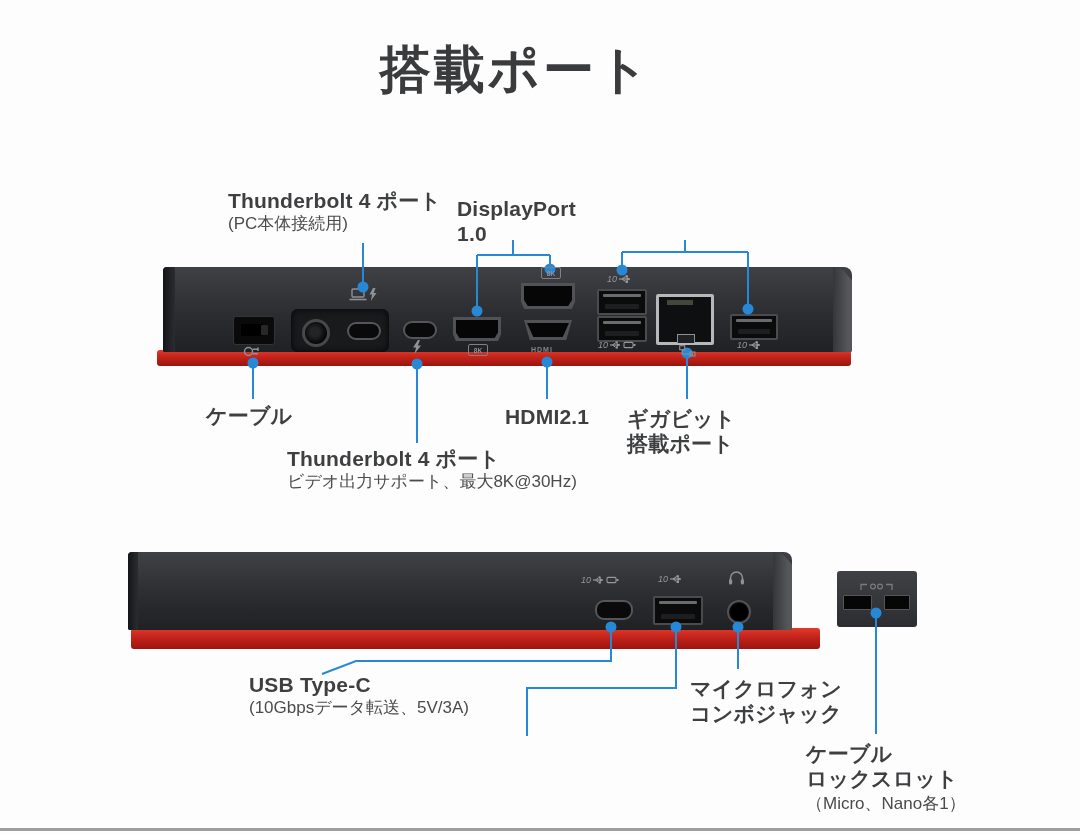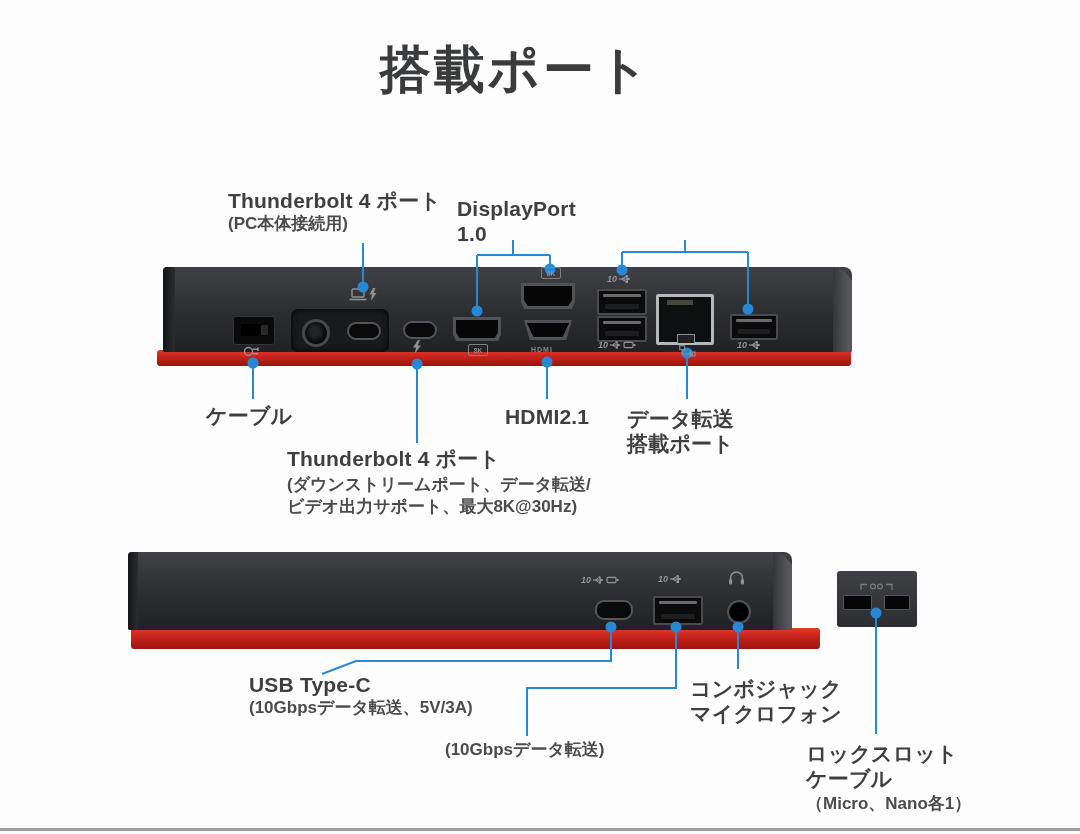--- a/index.html
+++ b/index.html
@@ -2,21 +2,21 @@
 <html><head>
 <meta charset="utf-8">
 <style>
   html,body{margin:0;padding:0;background:#ffffff;}
   .page{position:relative;width:1080px;height:834px;background:#fdfdfd;overflow:hidden;
         font-family:"Liberation Sans","DejaVu Sans",sans-serif;}
   .abs{position:absolute;}
   
   .title{margin:0;font-weight:800;font-size:51px;letter-spacing:3px;color:#3a3b3d;text-align:center;}
   .lbl-main{font-weight:700;font-size:21px;line-height:25px;color:#3e3f41;letter-spacing:.2px;white-space:nowrap;}
-  .lbl-sub{font-weight:700;font-size:17px;line-height:22px;color:#4a4b4d;white-space:nowrap;}
+  .lbl-sub{font-weight:400;font-size:17px;line-height:22px;color:#4a4b4d;white-space:nowrap;}
   
   .callouts{position:absolute;left:0;top:0;pointer-events:none;}
   .callouts polyline,.callouts line{fill:none;stroke:#2789d6;stroke-width:2;}
   .callouts circle{fill:#2789d6;stroke:none;}
   
   .dock-body{position:absolute;background:linear-gradient(180deg,#404146 0%,#2c2d30 55%,#202124 100%);
              border-radius:4px 8px 2px 2px;}
   .cap-left{position:absolute;background:linear-gradient(90deg,#141517,#2b2c2f);border-radius:4px 0 0 2px;}
   .cap-right{position:absolute;background:linear-gradient(90deg,#35363a 0%,#55575b 80%);
              border-radius:0 8px 2px 0;clip-path:polygon(0 0,55% 4%,100% 16%,100% 100%,0 100%);}
@@ -31,21 +31,21 @@
            clip-path:polygon(0 0,100% 0,100% 72%,94% 100%,6% 100%,0 72%);}
   .port-dp-in{position:absolute;left:3px;right:3px;top:3px;bottom:3px;background:#060607;
            clip-path:polygon(0 0,100% 0,100% 70%,92% 100%,8% 100%,0 70%);}
   .port-hdmi{position:absolute;background:#515256;clip-path:polygon(0 0,100% 0,88% 100%,12% 100%);}
   .port-hdmi-in{position:absolute;left:3px;right:3px;top:3px;bottom:3px;background:#060607;
            clip-path:polygon(0 0,100% 0,85% 100%,15% 100%);}
   .badge{position:absolute;border:1px solid #808184;border-radius:2px;color:#8e9093;
          font-size:6.5px;font-weight:700;display:flex;align-items:center;justify-content:center;}
   .marking{position:absolute;color:#85878b;font-size:7px;font-weight:700;letter-spacing:1px;}
   .speed-ico{position:absolute;display:flex;align-items:center;gap:1px;color:#95979a;
-             font-size:9px;font-weight:700;font-style:italic;}
+             font-size:9px;font-weight:400;font-style:italic;}
   .recess{position:absolute;background:#191a1c;border-radius:7px;box-shadow:inset 0 0 6px #000;}
   .dc-in{position:absolute;width:22px;height:22px;border-radius:50%;border:3px solid #47484a;
          background:radial-gradient(circle at 45% 45%,#232426 0 25%,#050506 70%);}
   .pwr-port{position:absolute;background:#0a0a0b;border-radius:3px;border:1px solid #333437;}
   .pwr-slot{position:absolute;left:7px;top:7px;width:22px;height:12px;background:#000;border-radius:1px;}
   .pwr-key{position:absolute;right:6px;top:8px;width:7px;height:10px;background:#27282a;border-radius:1px;}
   .port-eth{position:absolute;background:#0e0f10;border:3px solid #b7b8ba;border-radius:2px;}
   .eth-contacts{position:absolute;left:8px;top:3px;width:26px;height:5px;background:#45463a;}
   .eth-tab{position:absolute;left:50%;bottom:-1px;width:16px;height:8px;margin-left:-8px;background:#202124;border:1px solid #8f9092;border-bottom:none;}
   .port-jack{position:absolute;width:20px;height:20px;border-radius:50%;border:2px solid #515256;
@@ -271,42 +271,40 @@
     <div class="lbl-main">DisplayPort</div>
     <div class="lbl-main">1.0</div>
   </div>
   <div class="abs" style="left:616px;top:191px;">
   </div>
   <div class="abs" style="left:206px;top:403px;">
     <div class="lbl-main">ケーブル</div>
   </div>
   <div class="abs" style="left:287px;top:446px;">
     <div class="lbl-main">Thunderbolt 4 ポート</div>
-    <div class="lbl-sub" style="margin-top:3px;">(ダウンストリームポート、データ転送/</div>
     <div class="lbl-sub">ビデオ出力サポート、最大8K@30Hz)</div>
   </div>
   <div class="abs" style="left:505px;top:404px;">
     <div class="lbl-main">HDMI2.1</div>
   </div>
   <div class="abs" style="left:627px;top:406px;">
-    <div class="lbl-main">データ転送</div>
+    <div class="lbl-main">ギガビット</div>
     <div class="lbl-main">搭載ポート</div>
   </div>
 
   <div class="abs" style="left:249px;top:672px;">
     <div class="lbl-main">USB Type-C</div>
     <div class="lbl-sub">(10Gbpsデータ転送、5V/3A)</div>
   </div>
   <div class="abs" style="left:445px;top:739px;">
-    <div class="lbl-sub">(10Gbpsデータ転送)</div>
   </div>
   <div class="abs" style="left:690px;top:676px;">
+    <div class="lbl-main">マイクロフォン</div>
     <div class="lbl-main">コンボジャック</div>
-    <div class="lbl-main">マイクロフォン</div>
   </div>
   <div class="abs" style="left:806px;top:741px;">
+    <div class="lbl-main">ケーブル</div>
     <div class="lbl-main">ロックスロット</div>
-    <div class="lbl-main">ケーブル</div>
     <div class="lbl-sub" style="margin-top:2px;">（Micro、Nano各1）</div>
   </div>
 
   <div class="bottom-line" style="top:828px;"></div>
 </div>
 
 </body></html>

